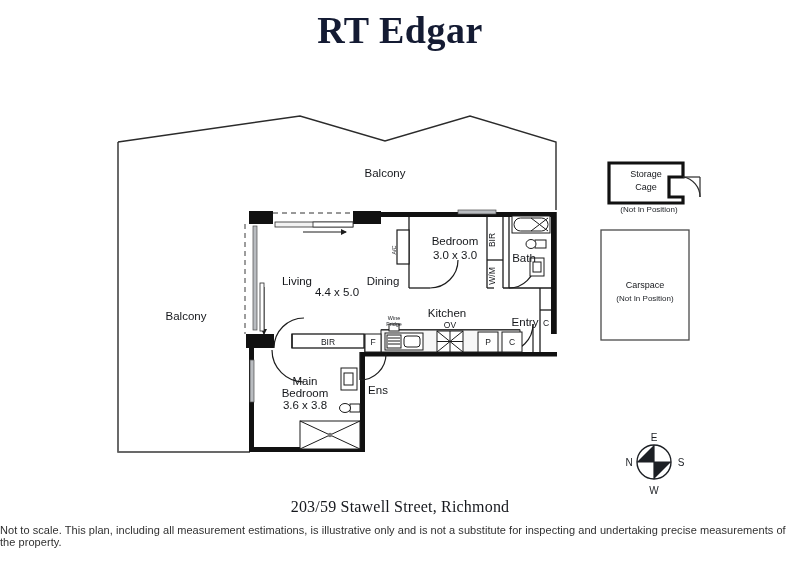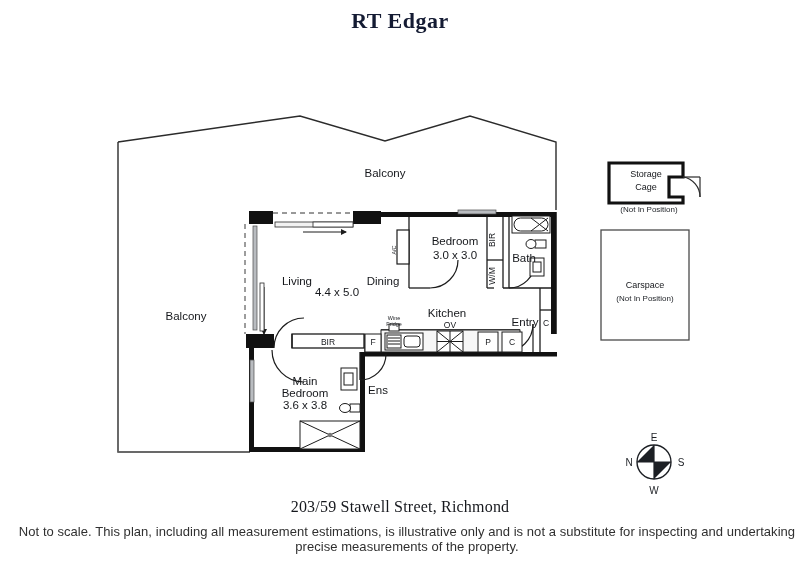--- a/index.html
+++ b/index.html
@@ -18,21 +18,21 @@
     position: relative;
     width: 800px; height: 565px;
     background: #fff;
   }
   
   .brand {
     position: absolute;
     top: 8px; left: 0; width: 800px;
     text-align: center;
     font-family: "Liberation Serif", serif;
-    font-size: 22px;
+    font-size: 38px;
     font-weight: 700;
     letter-spacing: 0.5px;
     color: #141b33;
   }
   
   #plan {
     position: absolute;
     top: 0; left: 0;
     width: 800px; height: 565px;
   }
@@ -43,25 +43,23 @@
     text-align: center;
     font-family: "Liberation Serif", serif;
     font-size: 16px;
     font-weight: 400;
     color: #16181d;
     letter-spacing: 0.2px;
   }
   .disclaimer {
     position: absolute;
     top: 524px; left: 0; width: 800px;
-    text-align: center;
-    font-size: 13px;
+    font-size: 11px;
     color: #303030;
     letter-spacing: 0.05px;
-    padding-left: 14px;
   }
   
   .rm      { font-family: "Liberation Sans", sans-serif; font-size: 11.5px; fill: #15171b; }
   .rm-sm   { font-family: "Liberation Sans", sans-serif; font-size: 9px;   fill: #15171b; }
   .rm-xs   { font-family: "Liberation Sans", sans-serif; font-size: 5.4px; fill: #15171b; }
   .rm-cab  { font-family: "Liberation Sans", sans-serif; font-size: 8.5px; fill: #15171b; }
   .rm-note { font-family: "Liberation Sans", sans-serif; font-size: 8px;   fill: #23262b; }
   .rm-comp { font-family: "Liberation Sans", sans-serif; font-size: 10px;  fill: #1c1f24; }
   .ctr { text-anchor: middle; }
 </style>

